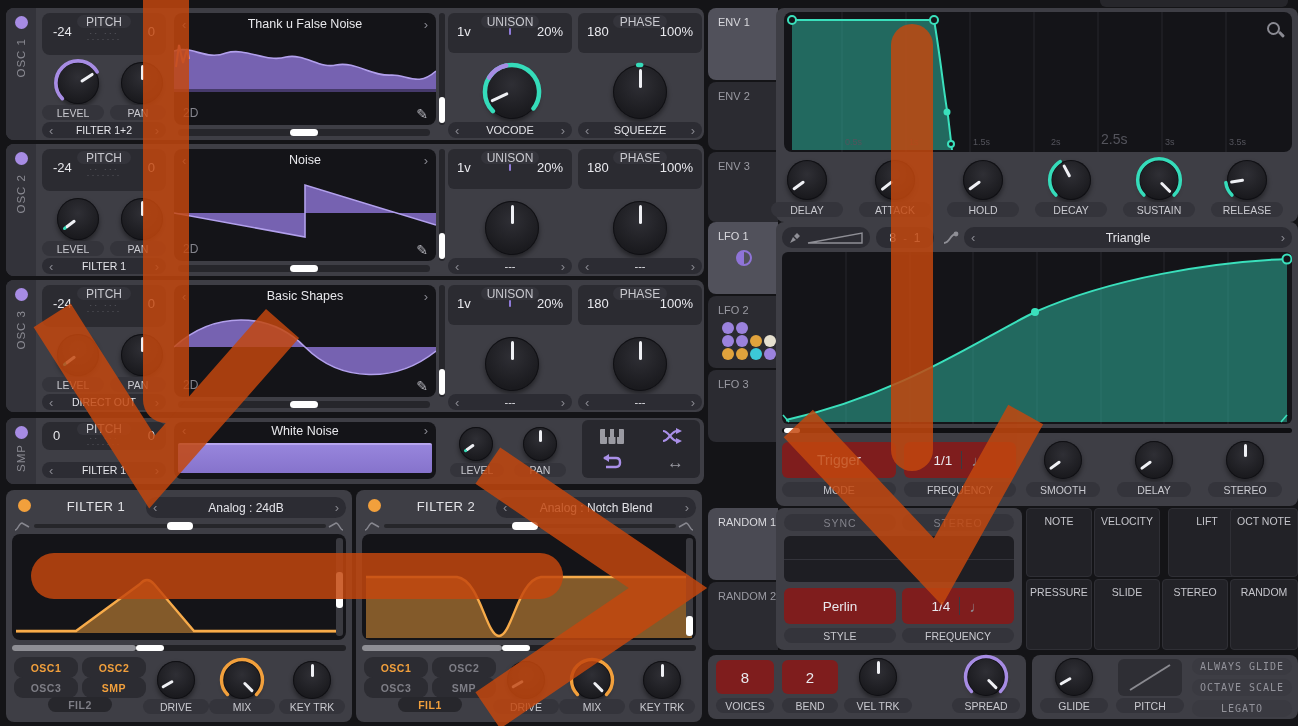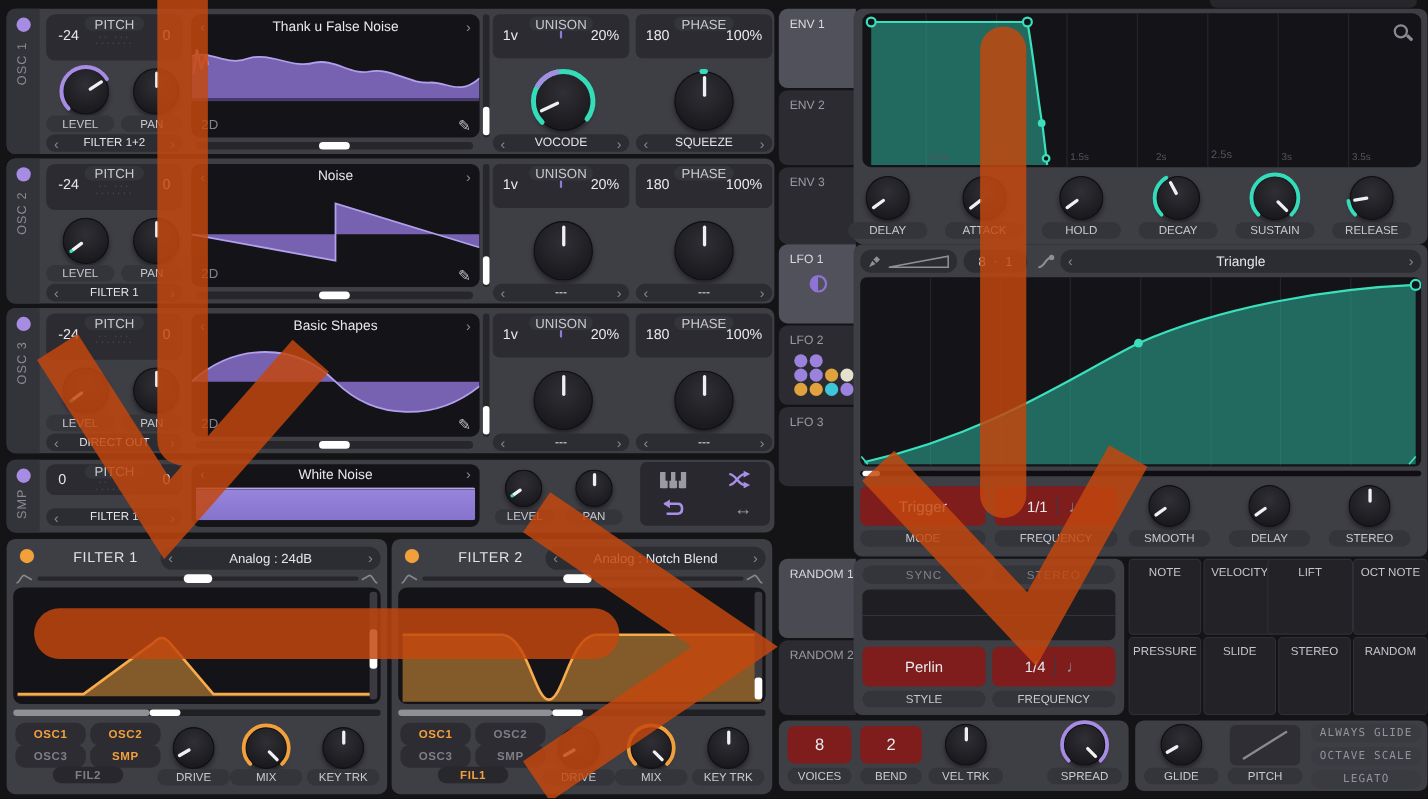--- a/index.html
+++ b/index.html
@@ -520,21 +520,21 @@
         <circle cx="8" cy="8" r="4" fill="#141418" stroke="#3ae0bc" stroke-width="2"></circle>
         <circle cx="150" cy="8" r="4" fill="#141418" stroke="#3ae0bc" stroke-width="2"></circle>
         <circle cx="163" cy="100" r="3.5" fill="#3ae0bc"></circle>
         <circle cx="167" cy="132" r="3" fill="#141418" stroke="#3ae0bc" stroke-width="2"></circle>
         <text class="glabel" x="61" y="134"></text>
       </svg>
       <span class="abs glabel" style="left:61px;bottom:5px;color:#54545c;font-size:9px">0.5s</span>
       <span class="abs" style="left:125px;bottom:5px;color:#54545c;font-size:9px">1s</span>
       <span class="abs" style="left:189px;bottom:5px;color:#54545c;font-size:9px">1.5s</span>
       <span class="abs" style="left:267px;bottom:5px;color:#54545c;font-size:9px">2s</span>
-      <span class="abs" style="left:317px;bottom:5px;color:#54545c;font-size:10px">2.5s</span>
+      <span class="abs" style="left:317px;bottom:5px;color:#54545c;font-size:14px">2.5s</span>
       <span class="abs" style="left:381px;bottom:5px;color:#54545c;font-size:9px">3s</span>
       <span class="abs" style="left:445px;bottom:5px;color:#54545c;font-size:9px">3.5s</span>
       <div class="mag"></div>
     </div>
     <div class="knob" style="left:11px;top:152px;width:40px;height:40px;--a:-126deg">
         <div class="pw">
           <i></i>
         </div>
       </div>
     <div class="knob" style="left:99px;top:152px;width:40px;height:40px;--a:-128deg">
@@ -687,21 +687,21 @@
       <span style="font-size:13.5px">1/4</span>
       <div class="vdiv"></div>
       <span class="notei">♩</span>
     </div>
     <div class="pill" style="left:126px;top:120px;width:112px;height:15px">FREQUENCY</div>
   </div>
 
   <div class="abs" style="left:1026px;top:508px;width:272px;height:142px">
     <div class="modcell" style="left:0;top:0;width:66px;height:69px">NOTE</div>
     <div class="modcell" style="left:68px;top:0;width:66px;height:69px">VELOCITY</div>
-    <div class="modcell" style="left:126px;top:0;width:78px;height:69px">LIFT</div>
+    <div class="modcell" style="left:142px;top:0;width:78px;height:69px">LIFT</div>
     <div class="modcell" style="left:204px;top:0;width:68px;height:69px">OCT NOTE</div>
     <div class="modcell" style="left:0;top:71px;width:66px;height:71px">PRESSURE</div>
     <div class="modcell" style="left:68px;top:71px;width:66px;height:71px">SLIDE</div>
     <div class="modcell" style="left:136px;top:71px;width:66px;height:71px">STEREO</div>
     <div class="modcell" style="left:204px;top:71px;width:68px;height:71px">RANDOM</div>
   </div>
 
   <div class="panel" style="left:708px;top:655px;width:318px;height:64px">
     <div class="vbox" style="left:8px;top:5px;width:58px;height:34px;font-size:15px">
         <span>8</span>

